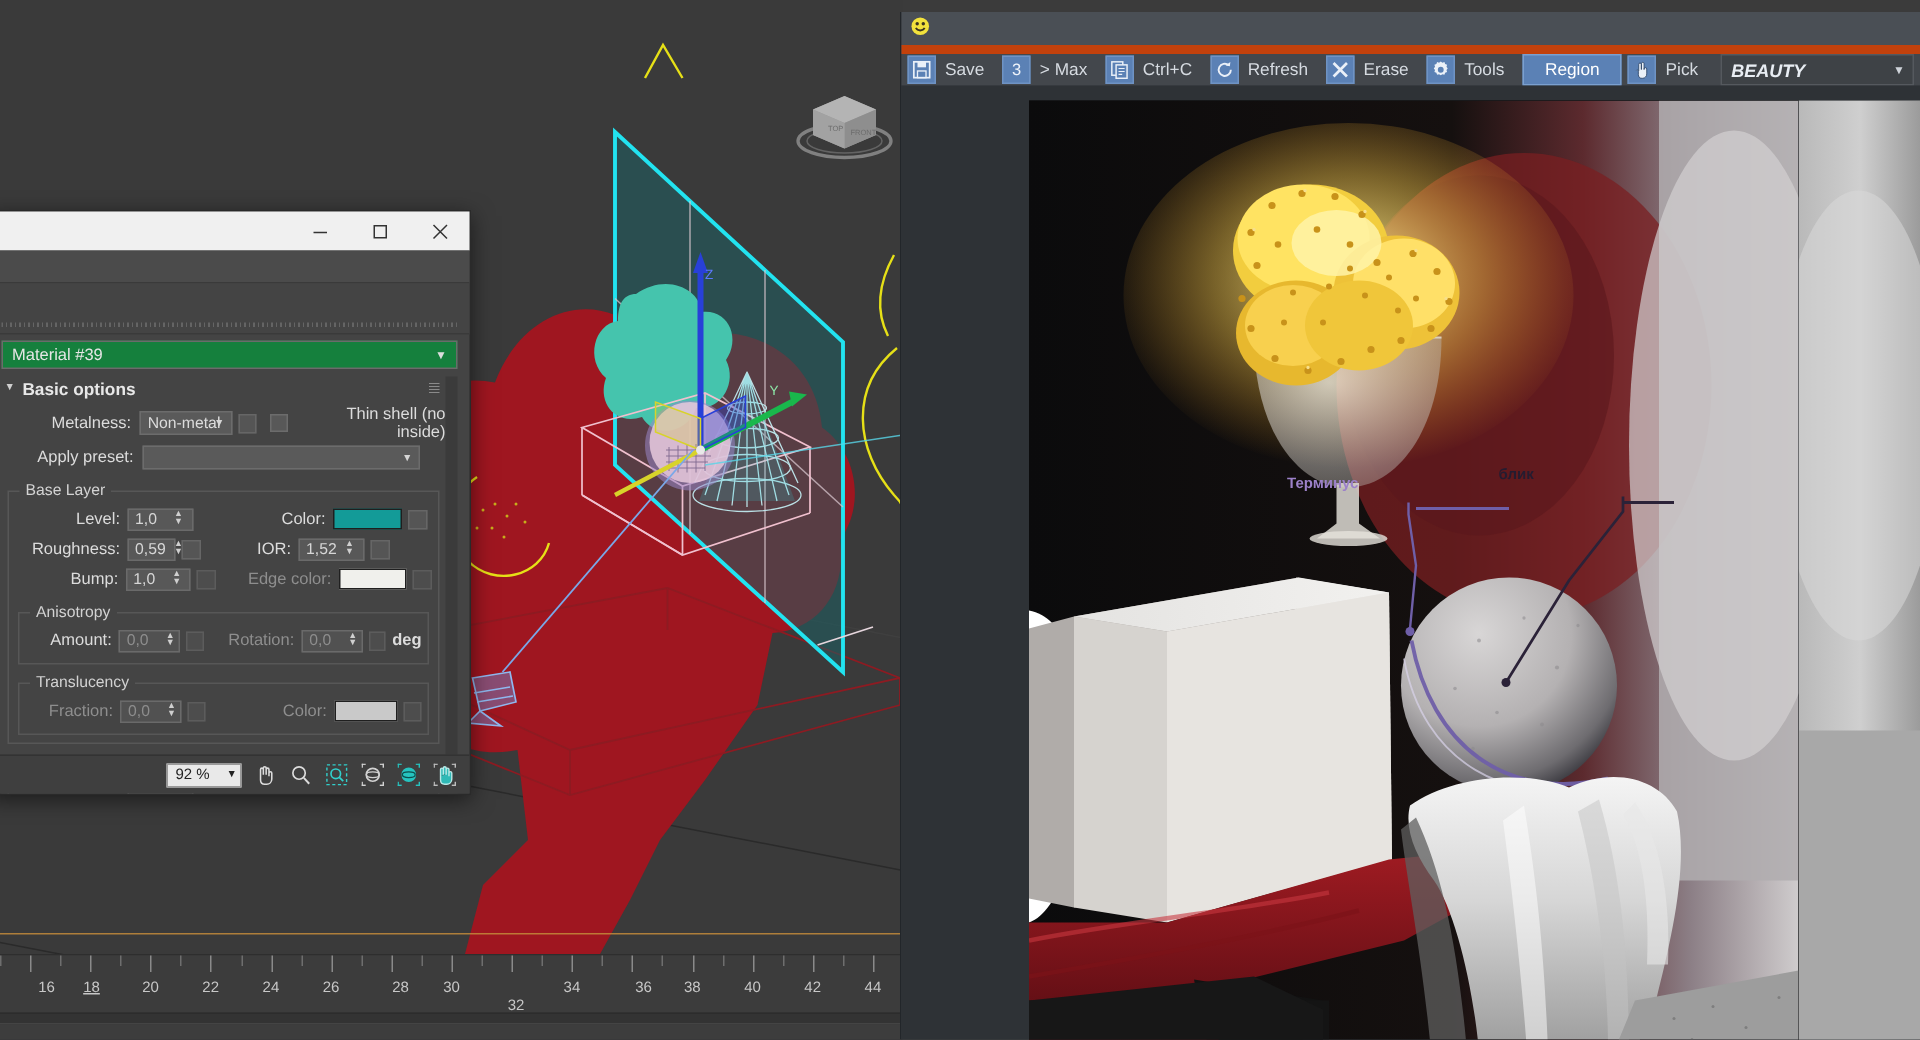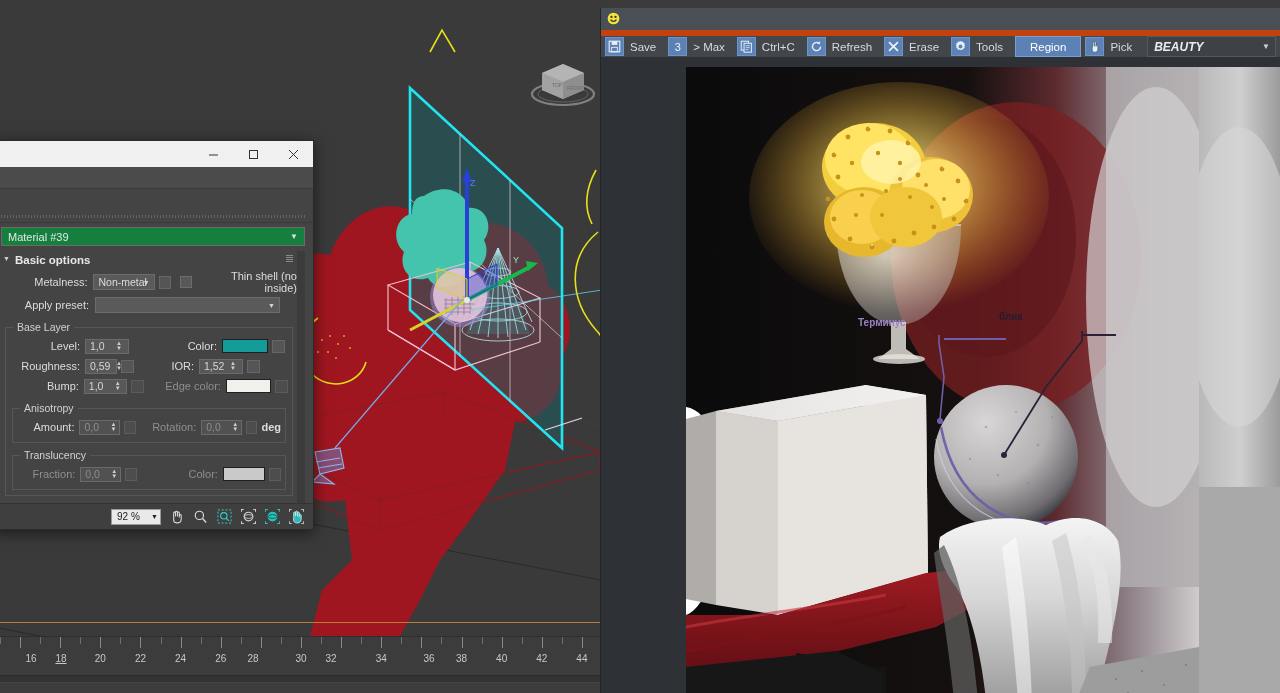--- a/index.html
+++ b/index.html
@@ -379,27 +379,27 @@
           <div class="tick major" style="left: 140.467px;"></div>
           <div class="tlabel" style="left: 140.467px;">22</div>
           <div class="tick minor" style="left: 160.533px;"></div>
           <div class="tick major" style="left: 180.6px;"></div>
           <div class="tlabel" style="left: 180.6px;">24</div>
           <div class="tick minor" style="left: 200.667px;"></div>
           <div class="tick major" style="left: 220.733px;"></div>
           <div class="tlabel" style="left: 220.733px;">26</div>
           <div class="tick minor" style="left: 240.8px;"></div>
           <div class="tick major" style="left: 260.867px;"></div>
-          <div class="tlabel" style="left: 253px; text-align: center;">28</div>
+          <div class="tlabel" style="left: 267px; text-align: center;">28</div>
           <div class="tick minor" style="left: 280.933px;"></div>
           <div class="tick major" style="left: 301px;"></div>
           <div class="tlabel" style="left: 301px;">30</div>
           <div class="tick minor" style="left: 321.067px;"></div>
           <div class="tick major" style="left: 341.133px;"></div>
-          <div class="tlabel" style="left: 331px;">32</div>
+          <div class="tlabel" style="left: 344px; margin-top: 12px;">32</div>
           <div class="tick minor" style="left: 361.2px;"></div>
           <div class="tick major" style="left: 381.267px;"></div>
           <div class="tlabel" style="left: 381.267px;">34</div>
           <div class="tick minor" style="left: 401.333px;"></div>
           <div class="tick major" style="left: 421.4px;"></div>
           <div class="tlabel" style="left: 429px;">36</div>
           <div class="tick minor" style="left: 441.467px;"></div>
           <div class="tick major" style="left: 461.533px;"></div>
           <div class="tlabel" style="left: 461.533px;">38</div>
           <div class="tick minor" style="left: 481.6px;"></div>

